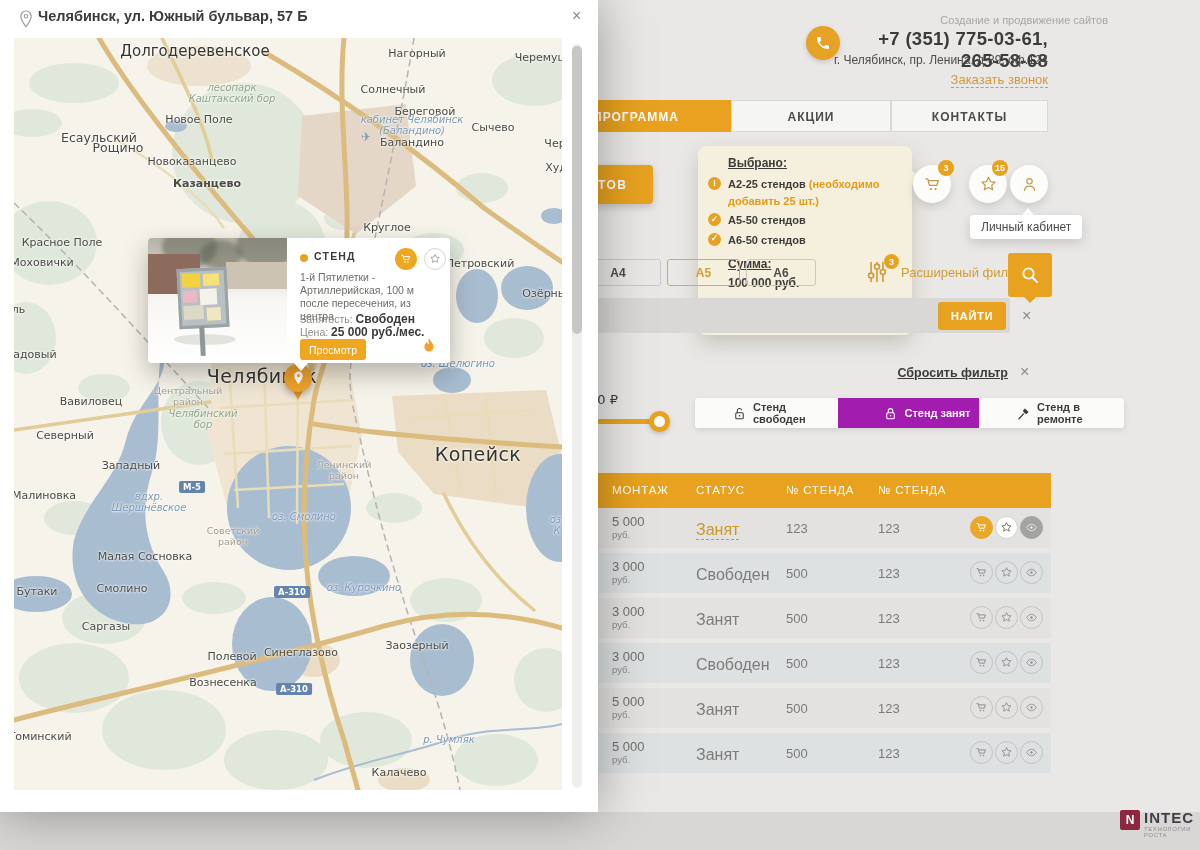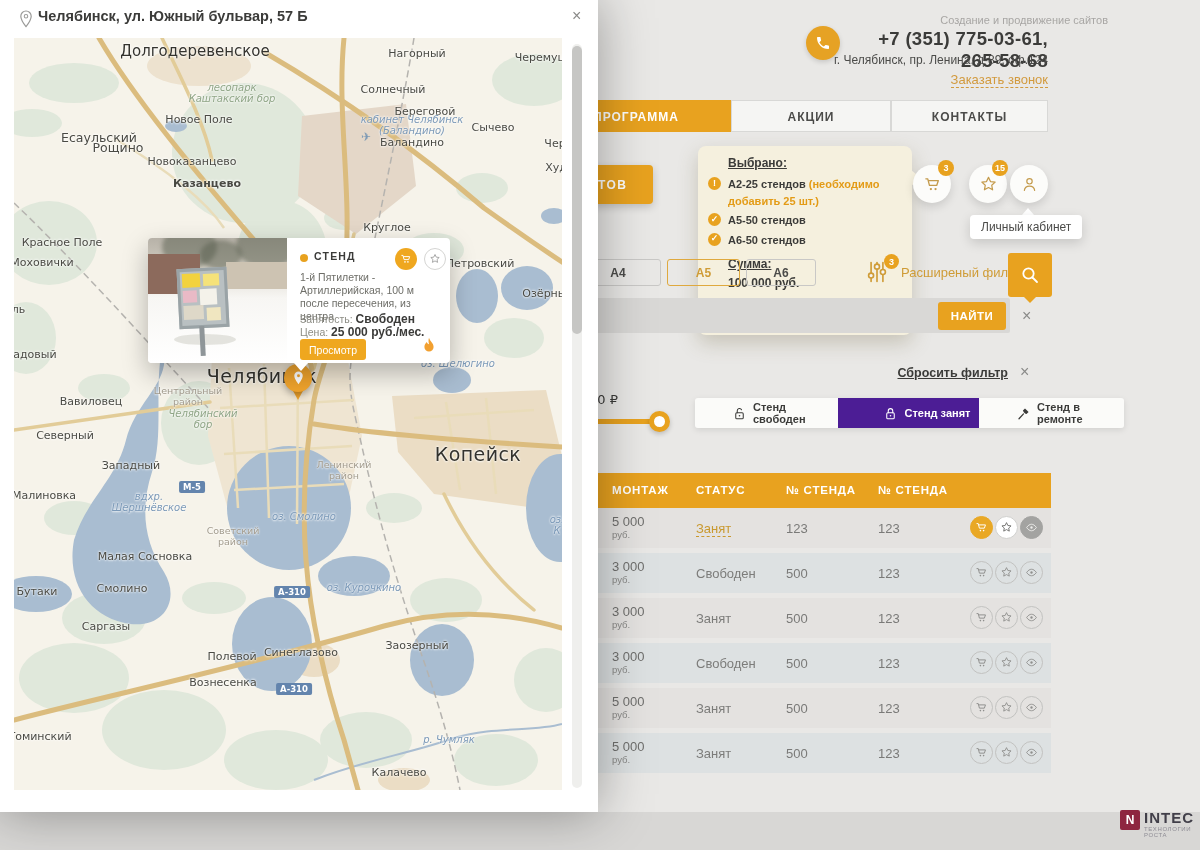--- a/index.html
+++ b/index.html
@@ -44,31 +44,31 @@
   .find-btn{left:938px;top:302px;width:68px;height:28px;background:#E8A21F;border-radius:3px;color:#fff;font-size:11.5px;font-weight:bold;letter-spacing:.5px;display:flex;align-items:center;justify-content:center;cursor:pointer;}
   .xgray{color:#8A8A88;font-size:16px;cursor:pointer;line-height:1;}
 
   .reset-label{left:860px;top:366px;width:148px;text-align:right;font-size:12.5px;font-weight:bold;color:#3B3B39;text-decoration:underline;cursor:pointer;}
   .price-label{left:560px;top:392px;width:58px;text-align:right;font-size:13px;color:#3B3B39;font-family:"DejaVu Sans",sans-serif;}
   .slider-track{left:445px;top:419px;width:214px;height:5px;background:#E8A21F;border-radius:3px;}
   .slider-handle{left:649px;top:411px;width:21px;height:21px;box-sizing:border-box;border-radius:50%;background:#fff;border:5px solid #E8A21F;box-shadow:0 2px 5px rgba(0,0,0,.2);cursor:pointer;}
   .status-group{left:695px;top:398px;display:flex;box-shadow:0 2px 6px rgba(0,0,0,.1);border-radius:3px;}
   .status-btn{height:30px;background:#FBFBF9;color:#3B3B39;font-size:11px;font-weight:bold;display:flex;align-items:center;justify-content:center;gap:6px;cursor:pointer;padding-left:37px;}
   .status-btn svg{flex:0 0 auto;}
-  .status-btn.active{background:#4c1d95;color:#fff;}
+  .status-btn.active{background:#a21caf;color:#fff;}
   .sb1{width:106px;border-radius:3px 0 0 3px;} .sb2{width:104px;} .sb3{width:108px;border-radius:0 3px 3px 0;}
 
   .thead{left:445px;top:473px;width:606px;height:35px;background:#E8A21F;}
-  .th{position:absolute;top:11px;color:#fff;font-size:11.5px;font-weight:bold;letter-spacing:.8px;white-space:nowrap;}
+  .th{position:absolute;top:11px;color:#fff;font-size:11.5px;font-weight:normal;letter-spacing:.8px;white-space:nowrap;}
   .tbody{left:445px;top:508px;width:606px;}
   .trow{position:relative;width:606px;height:40px;margin-bottom:5px;background:#E4E2E0;}
   .trow.alt{background:#DDE1E2;}
   .tc{position:absolute;white-space:nowrap;}
   .c1{left:167px;top:7px;} .pv{display:block;font-size:13px;color:#6F6F6D;line-height:1.1;} .pu{display:block;font-size:9.5px;color:#8A8A88;}
-  .c2{left:251px;top:13px;font-size:13px;color:#7C7C7A;} .c2.lnk{color:#C9992F;border-bottom:1px dashed #C9992F;cursor:pointer;}
+  .c2{left:251px;top:13px;font-size:16px;color:#7C7C7A;} .c2.lnk{color:#C9992F;border-bottom:1px dashed #C9992F;cursor:pointer;}
   .c3{left:341px;top:13px;font-size:13px;color:#7A7A78;}
   .c4{left:433px;top:13px;font-size:13px;color:#7A7A78;}
   .c5{right:8px;top:8px;display:flex;gap:2px;}
   .cir{width:23px;height:23px;border-radius:50%;border:1px solid #C2C2C0;box-sizing:border-box;color:#8F8F8D;display:flex;align-items:center;justify-content:center;cursor:pointer;background:transparent;}
   .cir svg{width:13px;height:13px;}
   .cir-cart-act{background:#E9A825;border-color:#E9A825;color:#fff;}
   .cir-star-act{background:#fff;border-color:#D0D0CE;color:#6B6B69;}
   .cir-eye-act{background:#A3A3A1;border-color:#A3A3A1;color:#EDEDEB;}
 
   .footer{left:0;top:812px;width:1200px;height:38px;background:#D8D7D5;}

